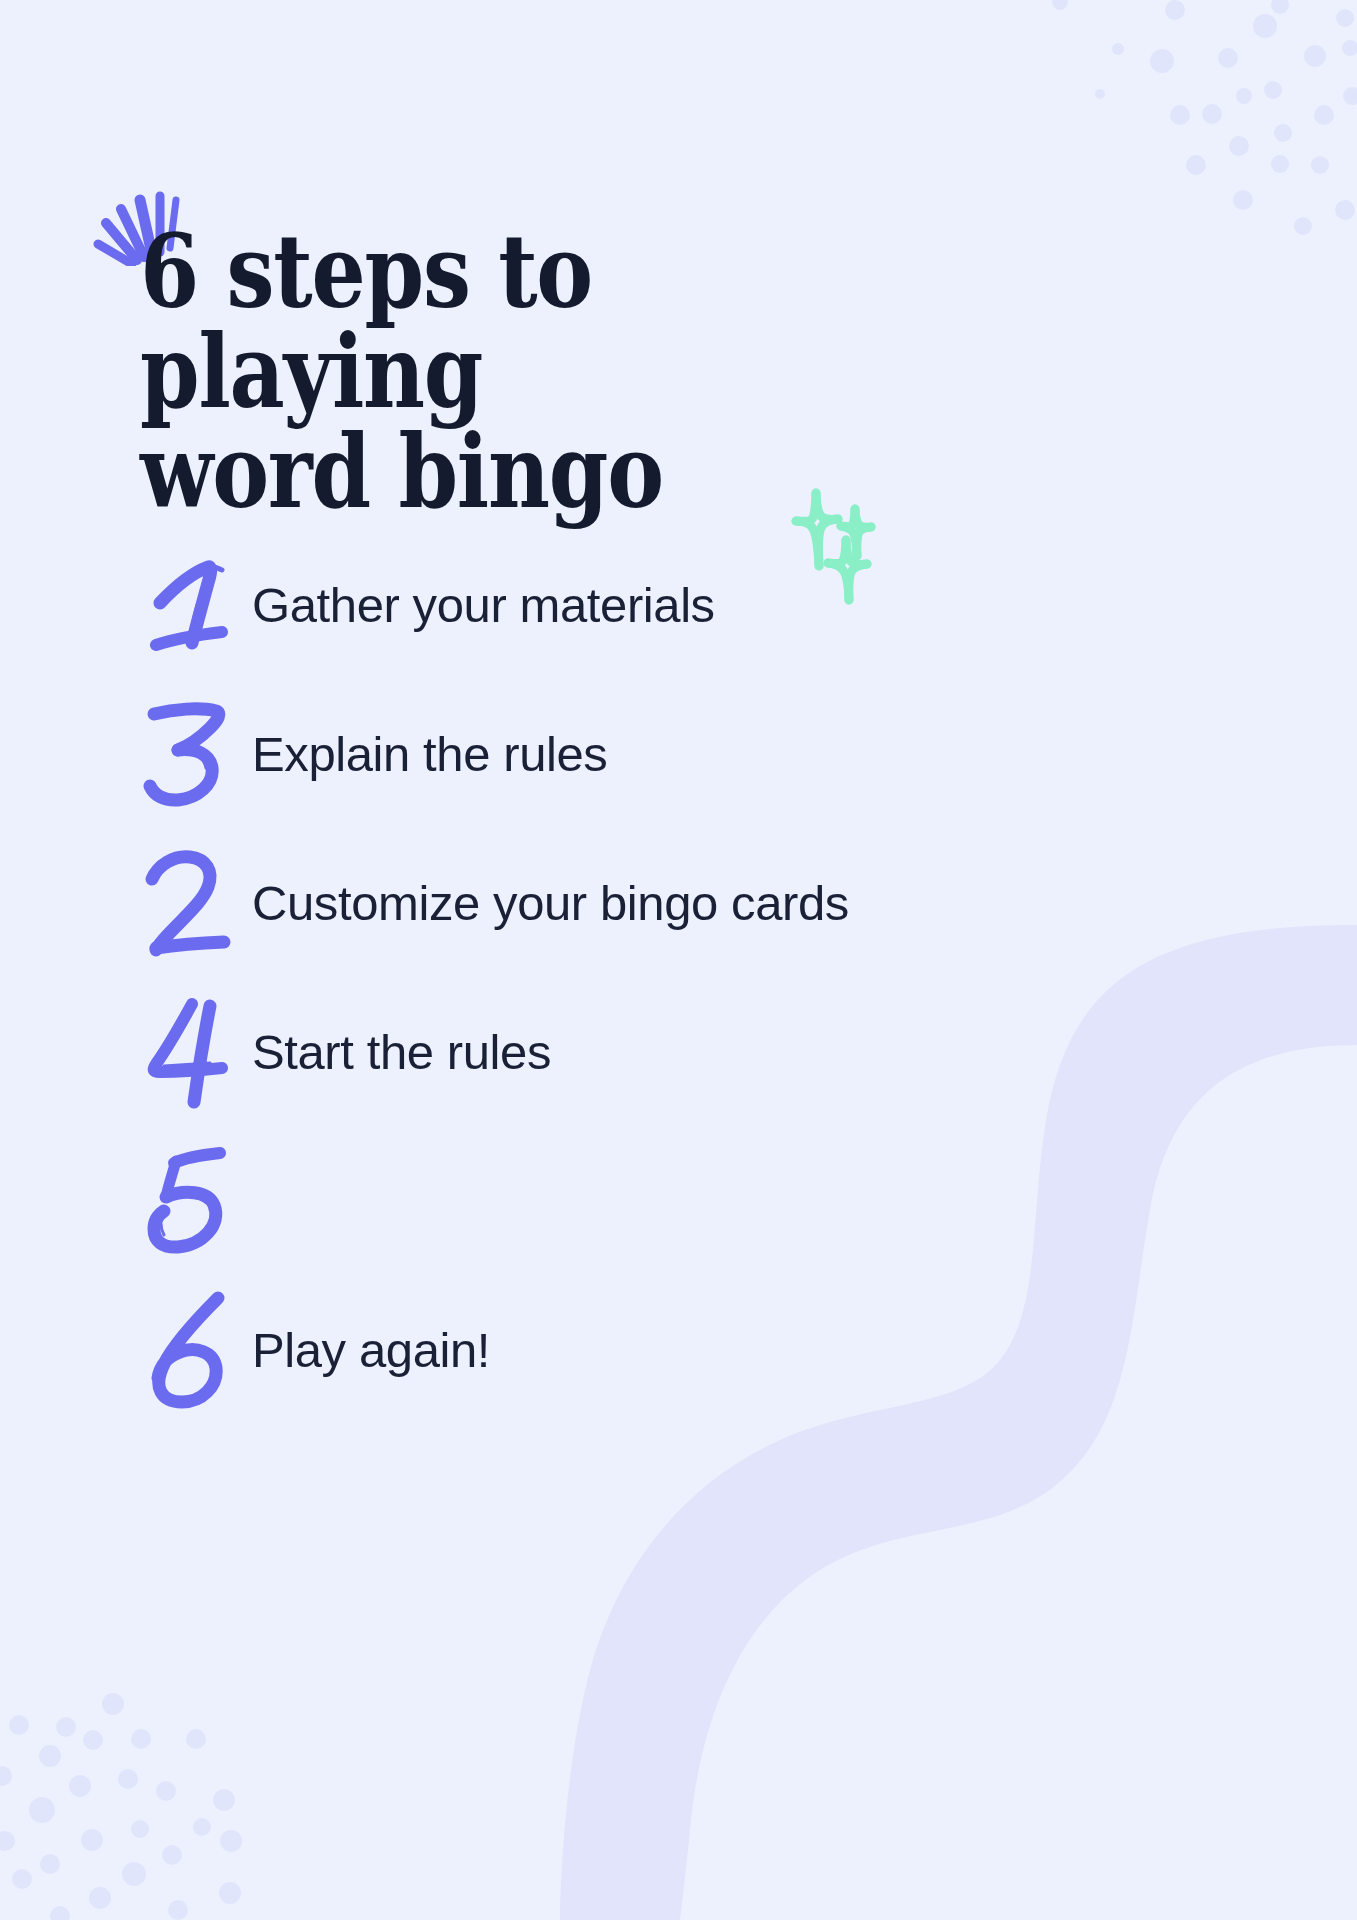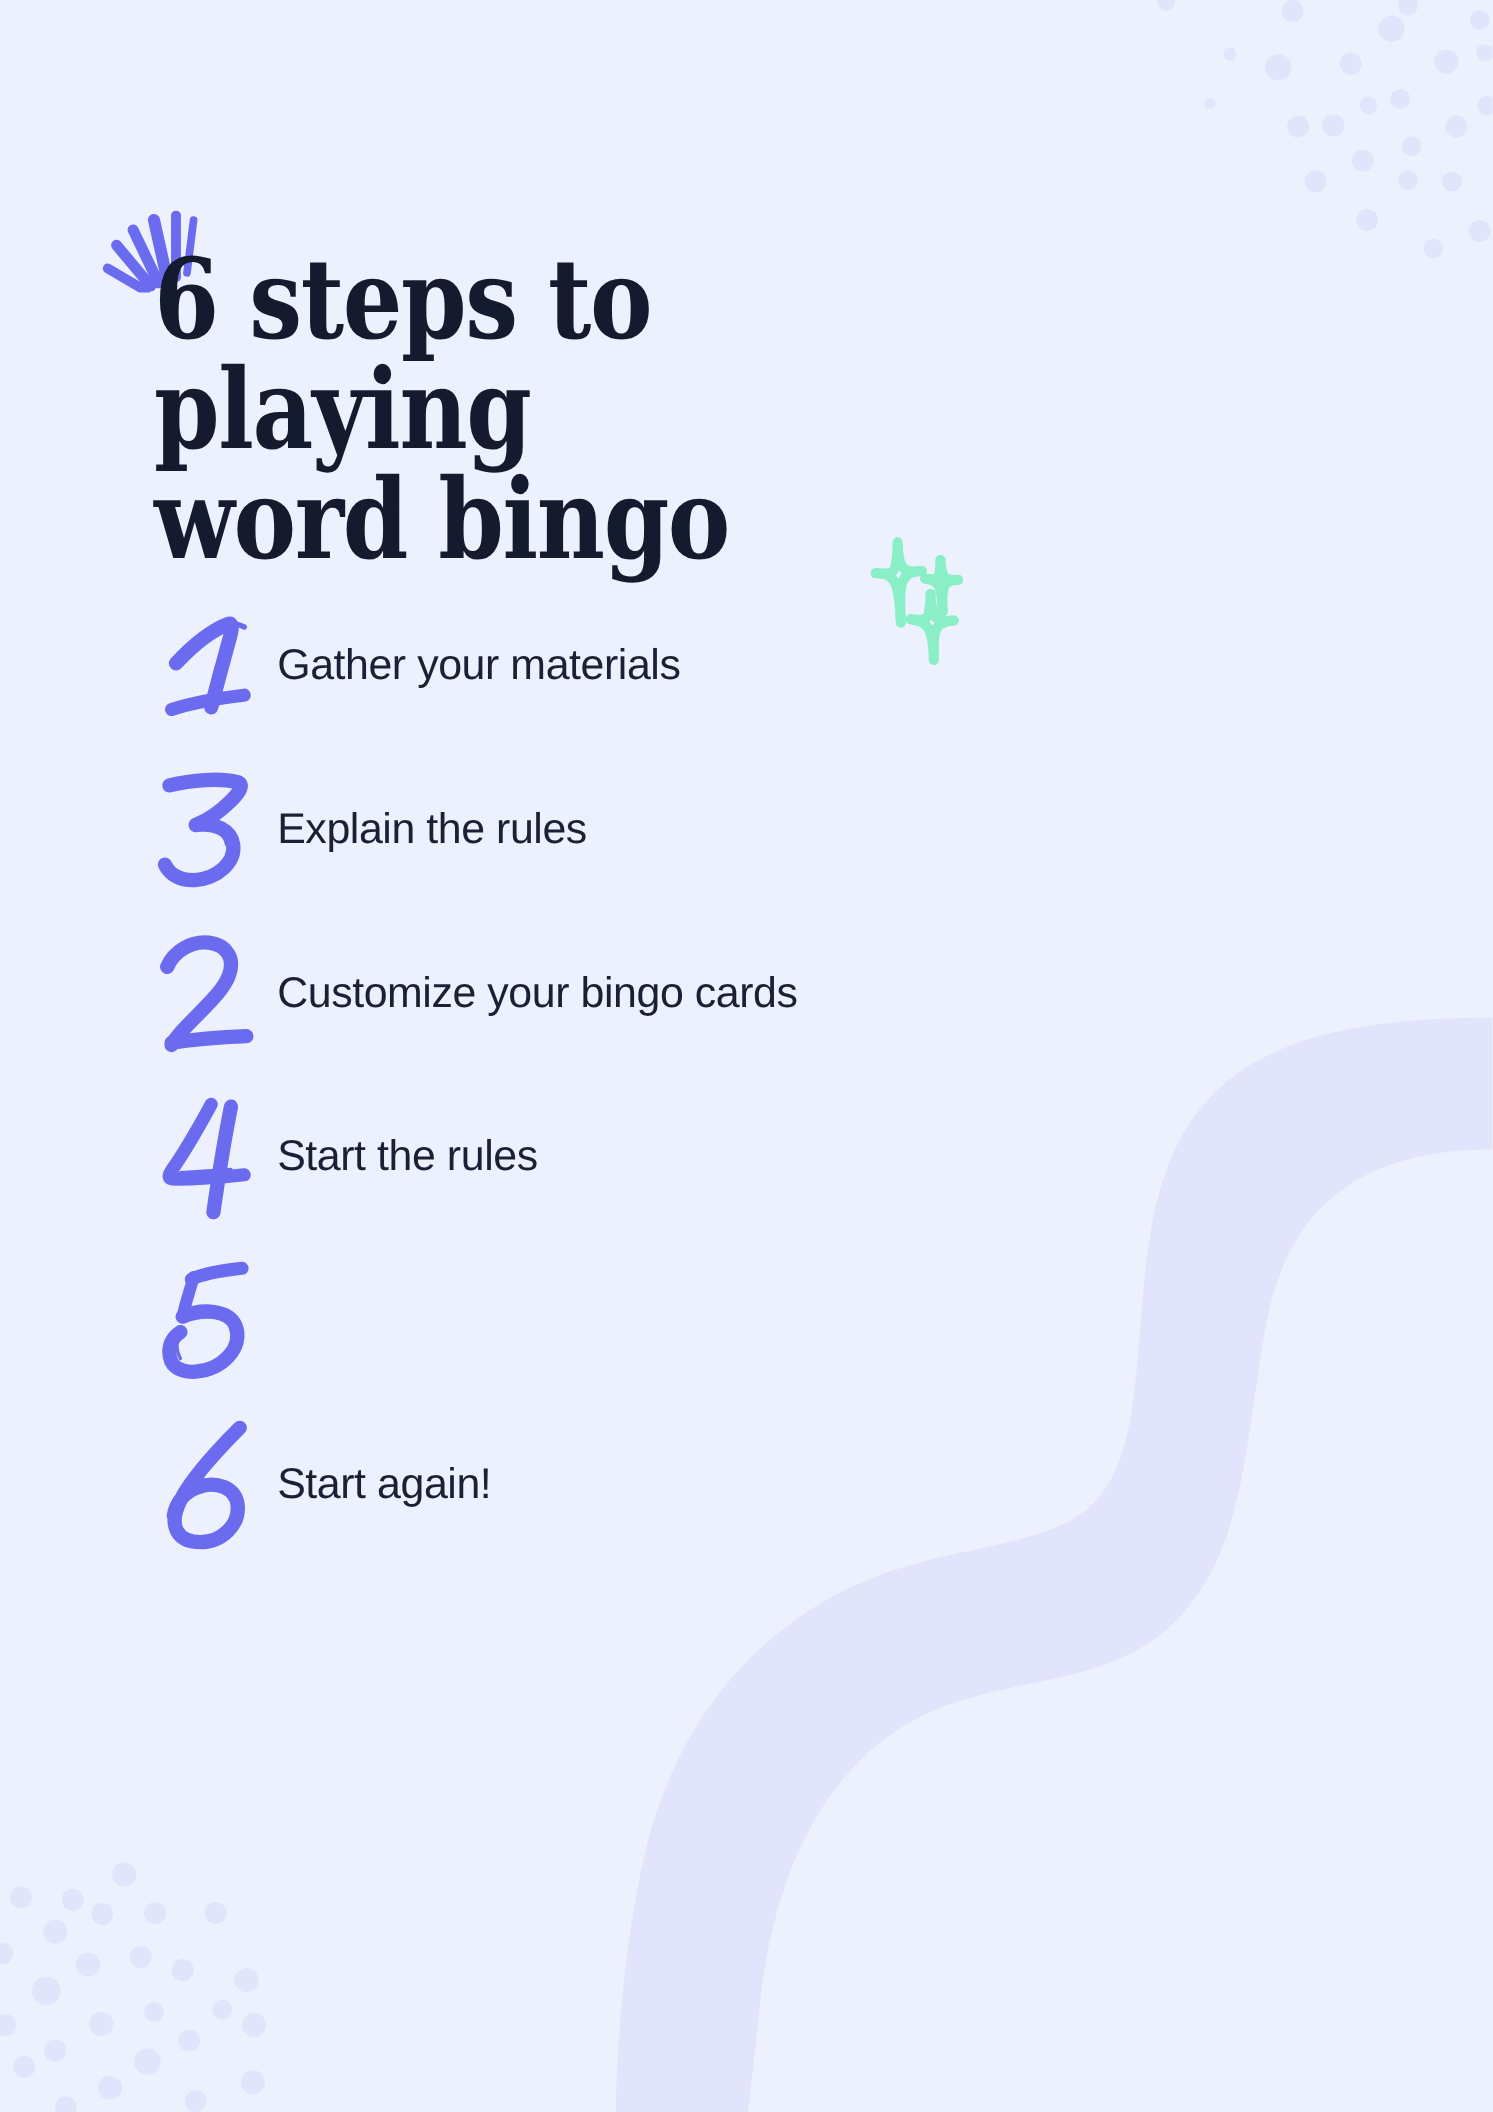--- a/index.html
+++ b/index.html
@@ -70,21 +70,21 @@
   }
   .step-num {
     width:118px;
     flex:0 0 118px;
     height:120px;
     position:relative;
   }
   .step-num svg { position:absolute; left:0; top:0; }
   .step-label {
     font-family:"Liberation Sans", sans-serif;
-    font-size:39px;
+    font-size:49px;
     font-weight:400;
     letter-spacing:-0.4px;
     color:#1A2036;
     white-space:nowrap;
   }
 </style>
 </head>
 <body>
 
 <div id="poster">
@@ -276,17 +276,17 @@
     <div class="step">
       <div class="step-num">
         <svg width="118" height="120" viewBox="0 0 118 120" fill="none" stroke="#6B6BF0" stroke-linecap="round" stroke-linejoin="round">
           <path d="M84 8 C62 30 40 54 30 74 C18 98 28 112 48 112
                    C68 112 84 96 82 78 C80 62 62 56 46 62
                    C34 66 26 76 24 88" stroke-width="13"></path>
           <path d="M80 14 C64 32 50 50 40 66" stroke-width="3"></path>
           <path d="M46 64 C62 60 74 66 78 78" stroke-width="3"></path>
         </svg>
       </div>
-      <div class="step-label">Start again!</div>
+      <div class="step-label">Play again!</div>
     </div>
 
   </div>
 </div>
 
 </body></html>

